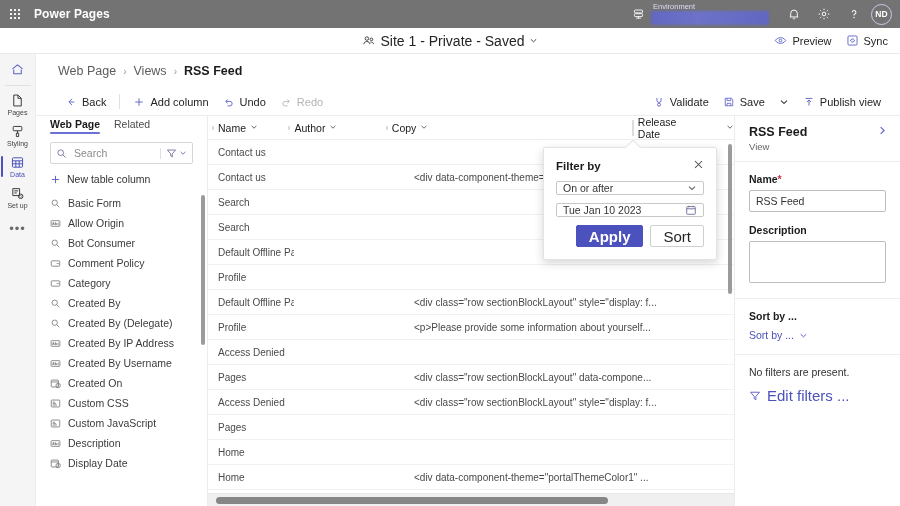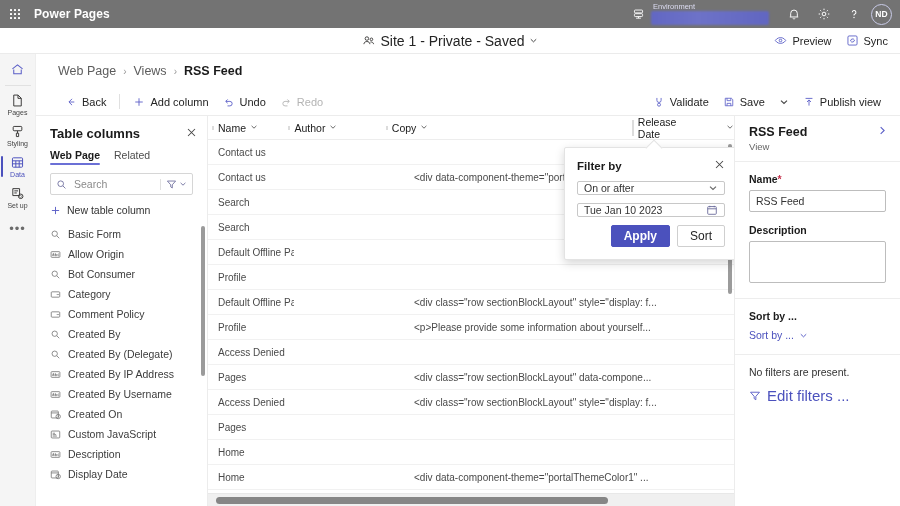--- a/index.html
+++ b/index.html
@@ -122,37 +122,37 @@
   .cell { padding-left: 10px; overflow: hidden; white-space: nowrap; }
   .c-name { width: 86px; }
   .c-author { width: 110px; }
   .c-copy { width: 280px; text-overflow: ellipsis; }
   .hscroll-track { position: absolute; left: 0; right: 0; bottom: 0; height: 13px; background: #f0f0f0; border-top: 1px solid #e8e8e8; }
   .hscroll-thumb { position: absolute; left: 8px; top: 3px; width: 392px; height: 7px; background: #868686; border-radius: 4px; cursor: pointer; }
   .vscroll { position: absolute; right: 2px; top: 28px; width: 4px; height: 150px; background: #9b9b9b; border-radius: 2px; }
 
   
   .callout {
-    position: absolute; left: 356px; top: 31px; width: 174px;
+    position: absolute; left: 335px; top: 31px; width: 174px;
     background: #fff; border: 1px solid #e3e3e3; border-radius: 2px;
     box-shadow: 0 3px 10px rgba(0,0,0,.17); padding: 11px 12px 12px; z-index: 40;
   }
   .callout::before {
     content: ""; position: absolute; top: -6px; left: 83px; width: 11px; height: 11px;
     background: #fff; border-left: 1px solid #e3e3e3; border-top: 1px solid #e3e3e3; transform: rotate(45deg);
   }
   .callout-head { display: flex; align-items: center; margin-bottom: 9px; }
   .callout-title { font-size: 11.5px; font-weight: bold; color: #1b1b1b; }
   .field {
     height: 14px; border: 1px solid #c8c8c8; border-radius: 2px; display: flex;
     align-items: center; padding: 0 6px; font-size: 10.5px; color: #333; margin-bottom: 8px; background: #fff; cursor: pointer;
   }
   .field .val { flex: 1; overflow: hidden; white-space: nowrap; }
   .callout-btns { display: flex; justify-content: flex-end; gap: 7px; margin-top: 2px; }
-  .btn { height: 22px; padding: 0 12px; font-size: 12px; border-radius: 2px; cursor: pointer;
+  .btn { height: 22px; padding: 0 12px; font-size: 15px; border-radius: 2px; cursor: pointer;
     display: flex; align-items: center; justify-content: center; font-family: inherit; }
   .btn-primary { background: #4b51bd; color: #fff; border: 1px solid #4b51bd; font-weight: bold; }
   .btn-secondary { background: #fff; color: #242424; border: 1px solid #cfcfcf; }
 
   
   .proppanel { width: 165px; background: #fff; display: flex; flex-direction: column; }
   .prop-head { padding: 9px 12px 9px 14px; border-bottom: 1px solid #ededed; }
   .prop-head-row { display: flex; align-items: center; }
   .prop-title { font-size: 12.5px; font-weight: bold; color: #1b1b1b; }
   .prop-expand { margin-left: auto; color: #5b5fc7; font-size: 12px; cursor: pointer; }
@@ -403,28 +403,20 @@
           </svg>
         </span>
         <span>Publish view</span>
       </div>
     </div>
   </div>
 
   <div class="panes">
 
     <div class="colpanel">
-      <div class="colpanel-head">
-        <span class="colpanel-title">Table columns</span>
-        <span class="close-x">
-          <svg width="11" height="11" viewBox="0 0 12 12" fill="none" stroke="#444" stroke-width="1.1">
-              <path d="M2.2 2.2l7.6 7.6M9.8 2.2 2.2 9.8"></path>
-            </svg>
-        </span>
-      </div>
       <div class="tabs">
         <div class="tab active">Web Page</div>
         <div class="tab">Related</div>
       </div>
       <div class="searchrow">
         <div class="searchbox">
           <span class="ico">
             <svg width="11" height="11" viewBox="0 0 14 14" fill="none" stroke="#6b6b9b" stroke-width="1.1">
               <circle cx="6" cy="6" r="3.6"></circle>
                 <path d="M8.8 8.8 12 12"></path>
@@ -482,30 +474,30 @@
               </span>
               <span>Bot Consumer</span>
             </div>
             <div class="colitem">
               <span class="ico">
                 <svg width="11" height="11" viewBox="0 0 14 14" fill="none" stroke="#707070" stroke-width="1">
                   <rect x="1.6" y="3.6" width="10.8" height="6.8" rx="1"></rect>
                   <path d="M8.6 6.4l1.3 1.3 1.3-1.3"></path>
                 </svg>
               </span>
-              <span>Category</span>
+              <span>Comment Policy</span>
             </div>
             <div class="colitem">
               <span class="ico">
                 <svg width="11" height="11" viewBox="0 0 14 14" fill="none" stroke="#707070" stroke-width="1">
                   <rect x="1.6" y="3.6" width="10.8" height="6.8" rx="1"></rect>
                   <path d="M8.6 6.4l1.3 1.3 1.3-1.3"></path>
                 </svg>
               </span>
-              <span>Comment Policy</span>
+              <span>Category</span>
             </div>
             <div class="colitem">
               <span class="ico">
                 <svg width="11" height="11" viewBox="0 0 14 14" fill="none" stroke="#707070" stroke-width="1">
                   <circle cx="6" cy="6" r="3.4"></circle>
                   <path d="M8.6 8.6 11.8 11.8"></path>
                 </svg>
               </span>
               <span>Created By</span>
             </div>
@@ -539,20 +531,29 @@
             <div class="colitem">
               <span class="ico">
                 <svg width="11" height="11" viewBox="0 0 14 14" fill="none" stroke="#707070" stroke-width="1">
                   <rect x="1.6" y="2.6" width="9" height="8.8" rx="1"></rect>
                   <path d="M1.6 5h9"></path>
                   <circle cx="10.4" cy="9.6" r="2.8"></circle>
                   <path d="M10.4 8.2v1.5l1 .7"></path>
                 </svg>
               </span>
               <span>Created On</span>
+            </div>
+            <div class="colitem">
+              <span class="ico">
+                <svg width="11" height="11" viewBox="0 0 14 14" fill="none" stroke="#707070" stroke-width="1">
+                  <rect x="1.6" y="2.6" width="10.8" height="8.8" rx="1"></rect>
+                  <path d="M3.4 5.4h3M3.4 7.2h4.4M3.4 9h5.4"></path>
+                </svg>
+              </span>
+              <span>Custom CSS</span>
             </div>
             <div class="colitem">
               <span class="ico">
                 <svg width="11" height="11" viewBox="0 0 14 14" fill="none" stroke="#707070" stroke-width="1">
                   <rect x="1.6" y="2.6" width="10.8" height="8.8" rx="1"></rect>
                   <path d="M3.4 5.4h3M3.4 7.2h4.4M3.4 9h5.4"></path>
                 </svg>
               </span>
               <span>Custom JavaScript</span>
             </div>

